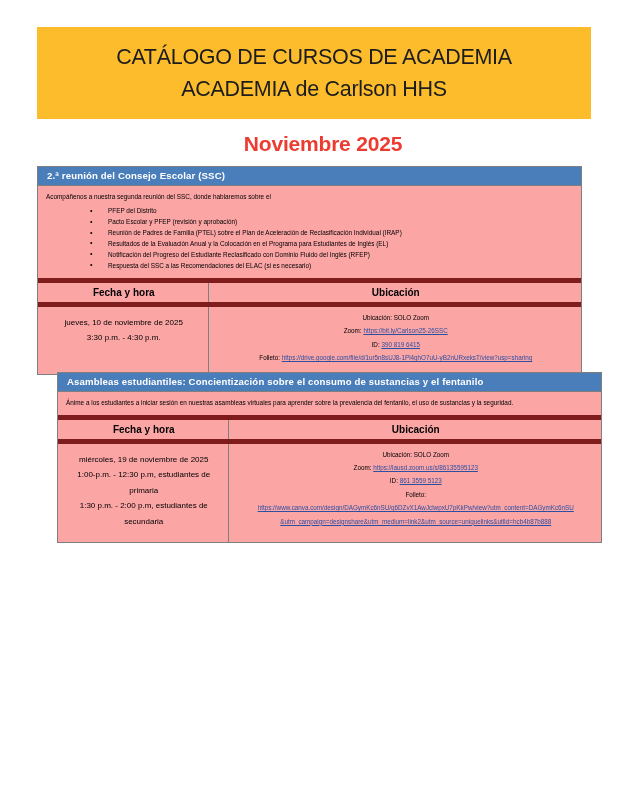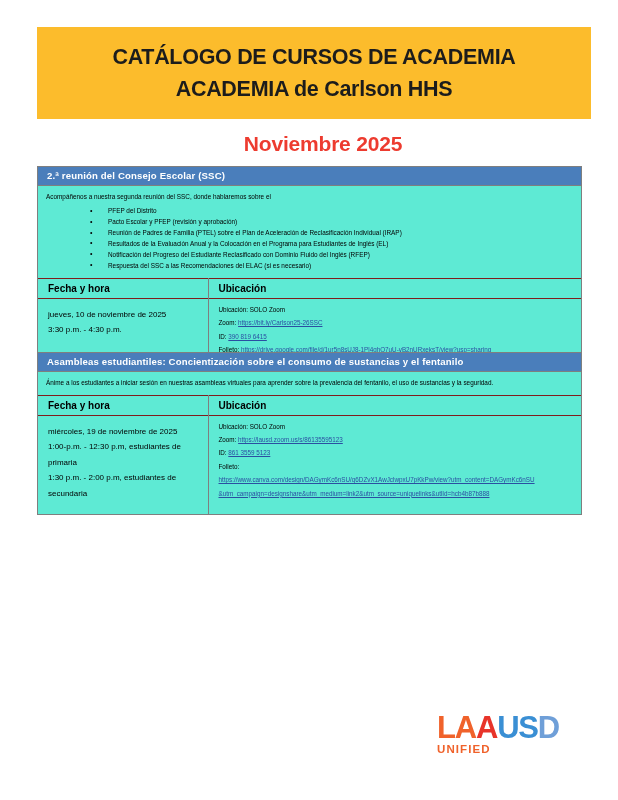--- a/index.html
+++ b/index.html
@@ -30,21 +30,21 @@
     height: 92px;
     background: #fcbc2c;
     display: flex;
     flex-direction: column;
     align-items: center;
     justify-content: center;
     gap: 9px;
   }
   .banner-line {
     font-size: 21.5px;
-    font-weight: 700;
+    font-weight: 400;
     letter-spacing: -0.3px;
     color: #1c1c1c;
     text-align: center;
     line-height: 1.05;
     white-space: nowrap;
   }
 
   
   .month {
     position: absolute;
@@ -58,24 +58,24 @@
     letter-spacing: -0.2px;
     padding-left: 28px;
   }
 
   
   .event {
     position: absolute;
     left: 37px;
     width: 545px;
     border: 1px solid #7f7f7f;
-    background: #5eead4;
+    background: #fca5a5;
   }
   #event-ssc      { top: 166px; }
-  #event-assembly { top: 352px; }
+  #event-assembly { top: 372px; margin-left: 20px; }
 
   .event-header {
     background: #4a7ebb;
     color: #ffffff;
     font-size: 9.6px;
     font-weight: 700;
     padding: 3px 2px 3px 9px;
     letter-spacing: 0.15px;
     line-height: 1.25;
     border-bottom: 1px solid #7f7f7f;
@@ -107,24 +107,24 @@
   }
 
   
   .detail-table {
     width: 100%;
     border-collapse: collapse;
     table-layout: fixed;
   }
   .detail-table th,
   .detail-table td {
-    border-top: 1px solid #7f1d1d;
+    border-top: 5px solid #7f1d1d;
     border-right: 1px solid #7f7f7f;
     vertical-align: top;
-    text-align: left;
+    text-align: center;
   }
   .detail-table th:last-child,
   .detail-table td:last-child { border-right: none; }
 
   .col-when { width: 170px; }
   .col-where { width: auto; }
 
   .detail-table th {
     font-size: 10px;
     font-weight: 700;
@@ -257,18 +257,14 @@
             <div class="where-line"><span class="lbl">ID: </span><span class="link">861 3559 5123</span></div>
             <div class="where-line">Folleto:</div>
             <div class="where-line"><span class="link">https://www.canva.com/design/DAGymKc6nSU/q6DZvX1AwJclwpxU7pKkPw/view?utm_content=DAGymKc6nSU</span></div>
             <div class="where-line"><span class="link">&amp;utm_campaign=designshare&amp;utm_medium=link2&amp;utm_source=uniquelinks&amp;utlId=hcb4b87b888</span></div>
           </td>
         </tr>
       </tbody>
     </table>
   </div>
 
-  <div class="logo">
-    <div class="logo-main"><span class="logo-l">L</span><span class="logo-a1">A</span><span class="logo-a2">A</span><span class="logo-u">U</span><span class="logo-s">S</span><span class="logo-d">D</span></div>
-    <div class="logo-sub">UNIFIED</div>
-  </div>
 
 </div>
 
 </body></html>

